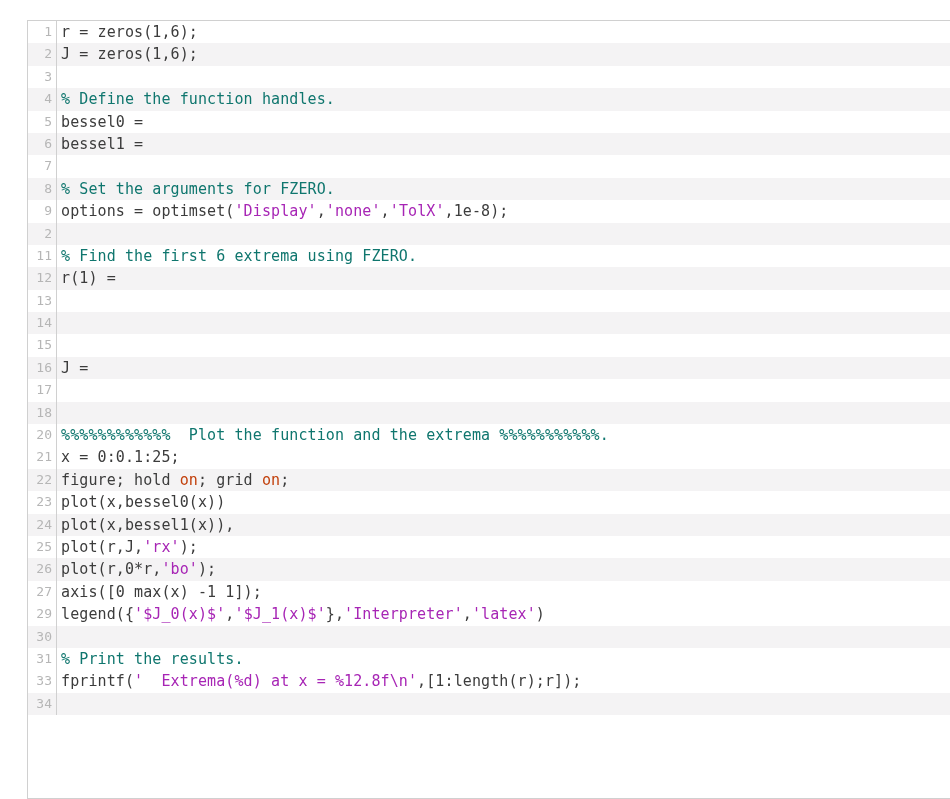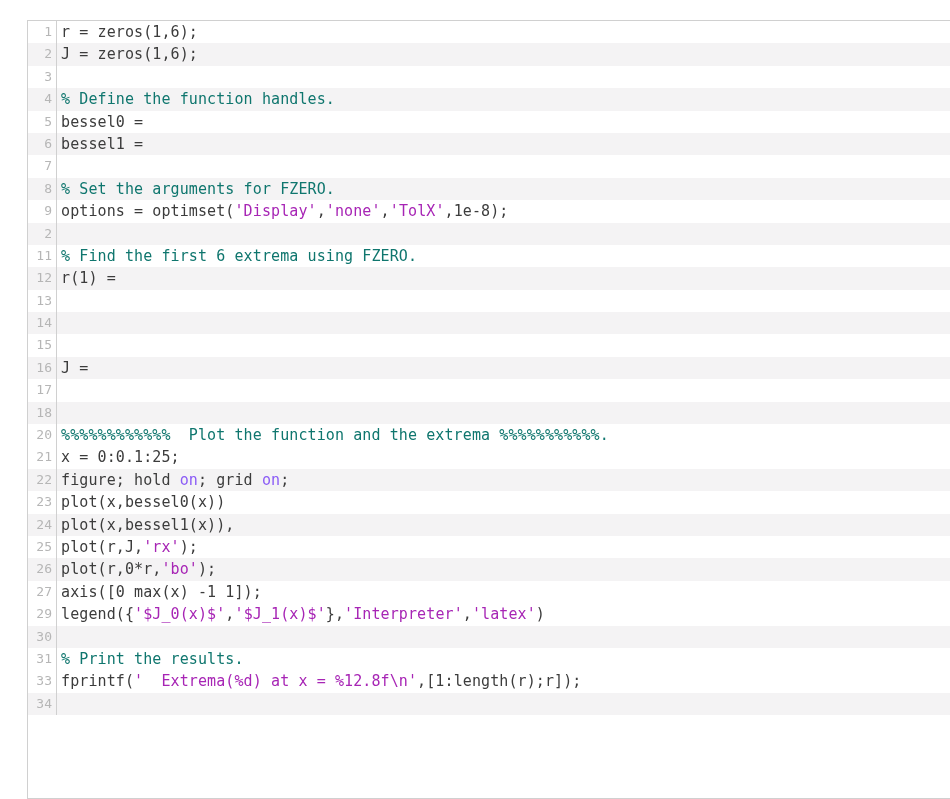--- a/index.html
+++ b/index.html
@@ -53,21 +53,21 @@
   .code {
     padding-left: 4px;
     flex: 1;
     overflow: hidden;
     font-size: 15px;
     letter-spacing: 0.1px;
   }
   .tok-normal  { color: #3c3c3c; }
   .tok-comment { color: #0f766e; }
   .tok-string  { color: #a725b5; }
-  .tok-keyword { color: #8b5cf6; }
+  .tok-keyword { color: #c2410c; }
 </style>
 </head>
 <body>
 
 <div class="editor-wrapper">
   <div class="blank-top"></div>
   <div class="code-container" id="code-container">
       <div class="line stripe-light"><div class="gutter">1</div><div class="code"><span class="tok-normal">r = zeros(1,6);</span></div></div>
       <div class="line stripe-dark"><div class="gutter">2</div><div class="code"><span class="tok-normal">J = zeros(1,6);</span></div></div>
       <div class="line stripe-light"><div class="gutter">3</div><div class="code"></div></div>

